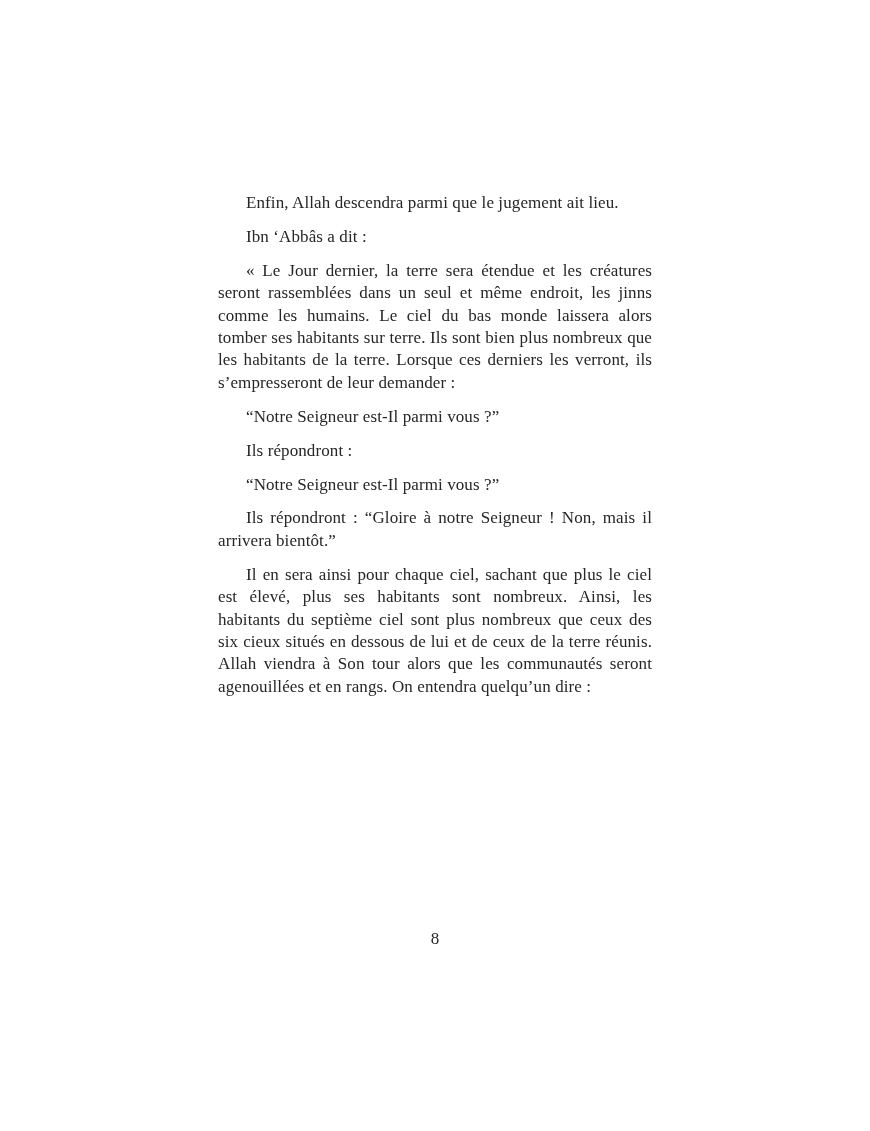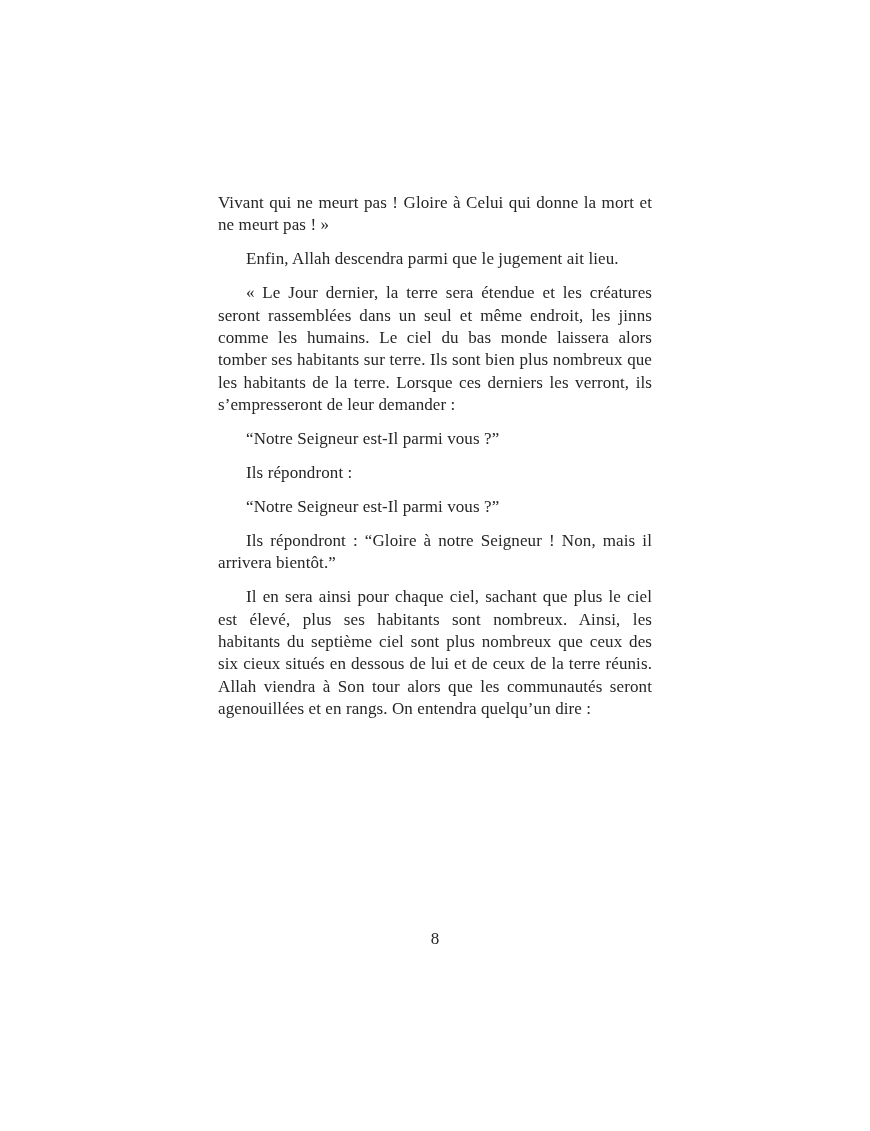--- a/index.html
+++ b/index.html
@@ -44,22 +44,22 @@
     text-align: center;
     font-size: 17px;
     line-height: 22.4px;
   }
 </style>
 </head>
 <body>
 
 <div class="page">
   <div class="text-block">
-      <p class="para">Vivant qui ne meurt pas&nbsp;! Gloire à Celui qui donne la mort et ne meurt pas&nbsp;!&nbsp;»</p>
       <p class="para indent">Enfin, Allah descendra parmi que le jugement ait lieu.</p>
+      <p class="para indent">Ibn ‘Abbâs a dit&nbsp;:</p>
       <p class="para indent">«&nbsp;Le Jour dernier, la terre sera étendue et les créatures seront rassemblées dans un seul et même endroit, les jinns comme les humains. Le ciel du bas monde laissera alors tomber ses habitants sur terre. Ils sont bien plus nombreux que les habitants de la terre. Lorsque ces derniers les verront, ils s’empresseront de leur demander&nbsp;:</p>
       <p class="para indent">“Notre Seigneur est-Il parmi vous&nbsp;?”</p>
       <p class="para indent">Ils répondront&nbsp;:</p>
       <p class="para indent">“Notre Seigneur est-Il parmi vous&nbsp;?”</p>
       <p class="para indent">Ils répondront&nbsp;: “Gloire à notre Seigneur&nbsp;! Non, mais il arrivera bientôt.”</p>
       <p class="para indent">Il en sera ainsi pour chaque ciel, sachant que plus le ciel est élevé, plus ses habitants sont nombreux. Ainsi, les habitants du septième ciel sont plus nombreux que ceux des six cieux situés en dessous de lui et de ceux de la terre réunis. Allah viendra à Son tour alors que les communautés seront agenouillées et en rangs. On entendra quelqu’un dire&nbsp;:</p>
     </div>
   <div class="page-number">8</div>
 </div>
 

